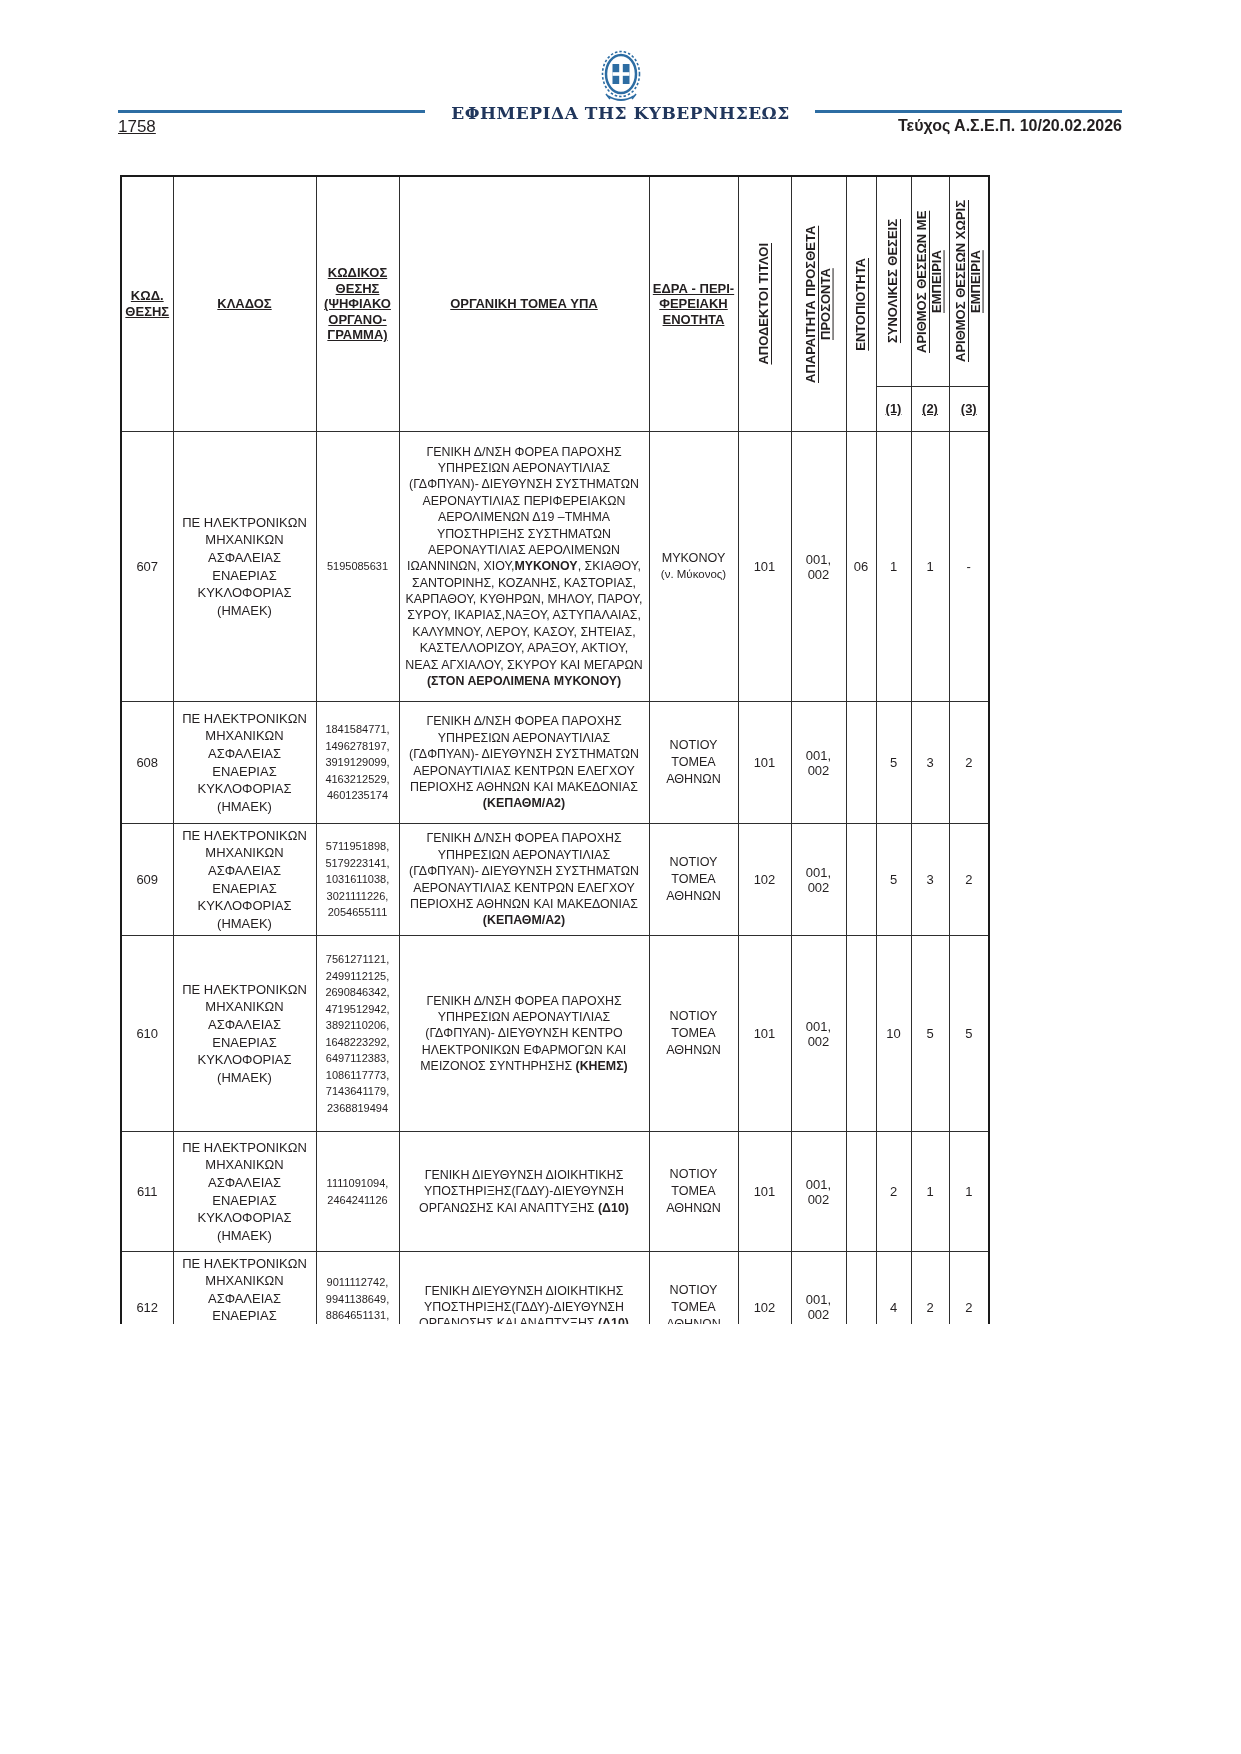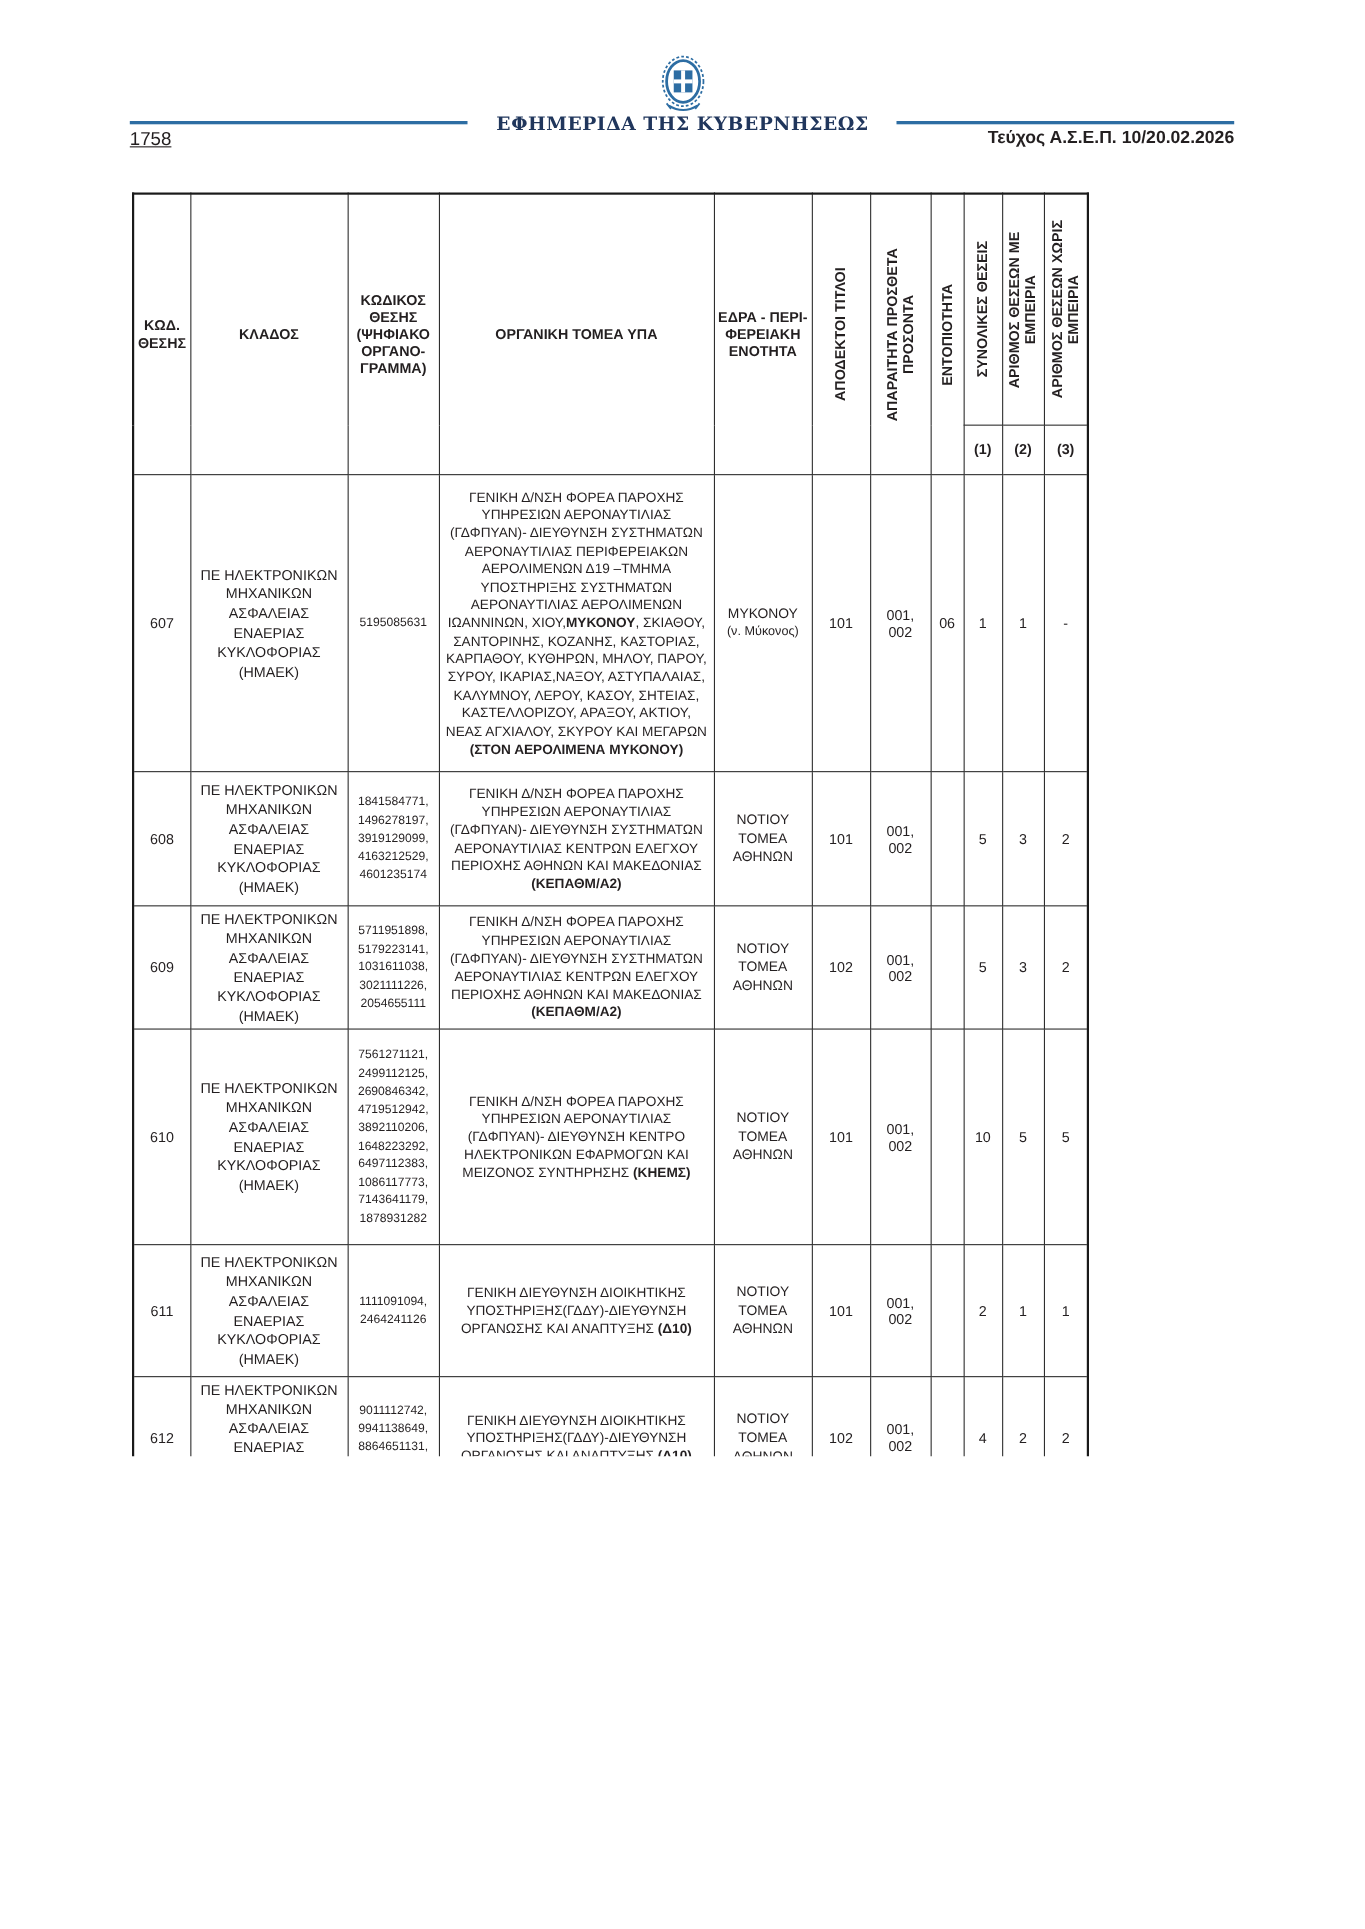--- a/index.html
+++ b/index.html
@@ -31,21 +31,21 @@
     font-size:13px;
   }
   table.gz th, table.gz td{
     border:1px solid #2e2e2e;
     padding:2px 3px;
     text-align:center;vertical-align:middle;
     overflow:hidden;
   }
   thead tr.h1{height:175px;}
   thead tr.h2{height:45px;}
-  th{font-weight:bold;line-height:1.2;}
+  th{font-weight:bold;line-height:1.2;text-decoration:underline;}
   th.vert div{
     writing-mode:vertical-rl;
     transform:rotate(180deg);
     margin:0 auto;
     line-height:1.12;
     white-space:normal;
     max-height:205px;
   }
   tbody tr:nth-child(1){height:270px;}
   tbody tr:nth-child(2){height:122px;}
@@ -182,21 +182,21 @@
       <td class="klados">ΠΕ ΗΛΕΚΤΡΟΝΙΚΩΝ ΜΗΧΑΝΙΚΩΝ ΑΣΦΑΛΕΙΑΣ ΕΝΑΕΡΙΑΣ ΚΥΚΛΟΦΟΡΙΑΣ (ΗΜΑΕΚ)</td>
       <td class="codes">7561271121,
 2499112125,
 2690846342,
 4719512942,
 3892110206,
 1648223292,
 6497112383,
 1086117773,
 7143641179,
-1878931282</td>
+2368819494</td>
       <td class="org"><span>ΓΕΝΙΚΗ Δ/ΝΣΗ ΦΟΡΕΑ ΠΑΡΟΧΗΣ ΥΠΗΡΕΣΙΩΝ ΑΕΡΟΝΑΥΤΙΛΙΑΣ (ΓΔΦΠΥΑΝ)- ΔΙΕΥΘΥΝΣΗ ΚΕΝΤΡΟ ΗΛΕΚΤΡΟΝΙΚΩΝ ΕΦΑΡΜΟΓΩΝ ΚΑΙ ΜΕΙΖΟΝΟΣ ΣΥΝΤΗΡΗΣΗΣ </span><span class="b">(ΚΗΕΜΣ)</span></td>
       <td class="edra"><span>ΝΟΤΙΟΥ ΤΟΜΕΑ ΑΘΗΝΩΝ</span><span class="sub"></span></td>
       <td class="num">101</td>
       <td class="num">001, 002</td>
       <td class="num"></td>
       <td class="num">10</td>
       <td class="num">5</td>
       <td class="num">5</td>
     </tr>
         <tr>

